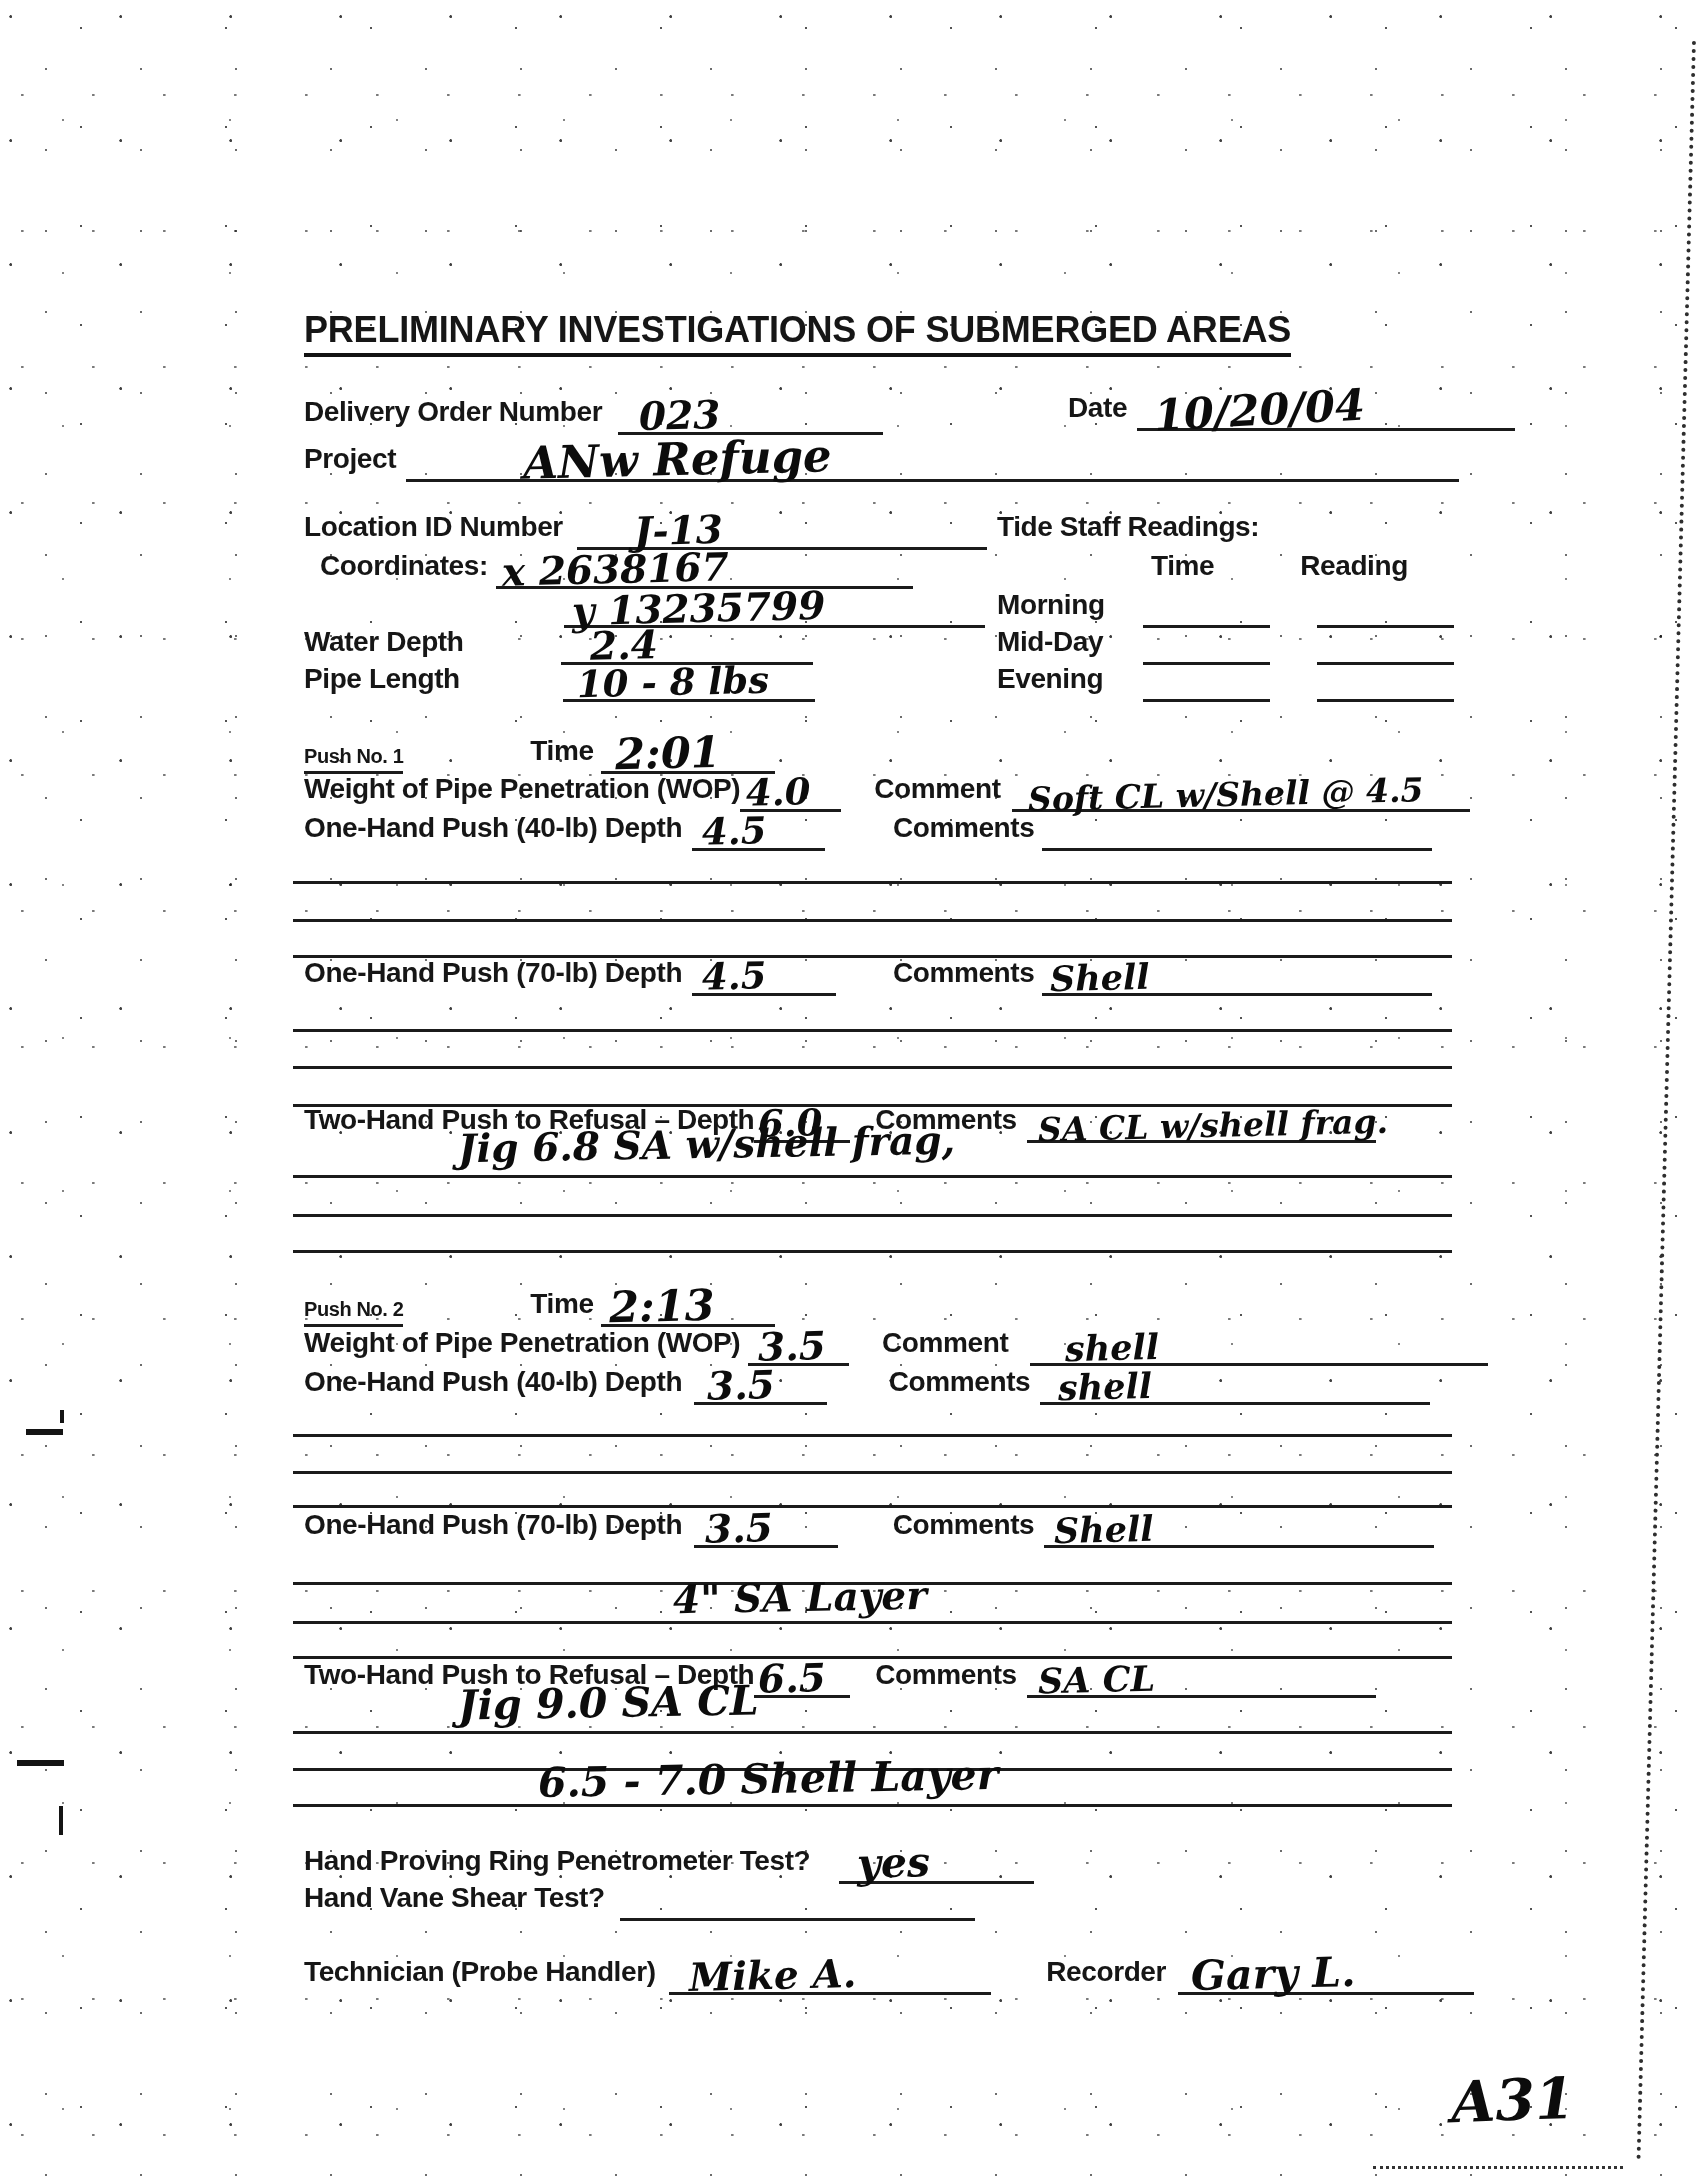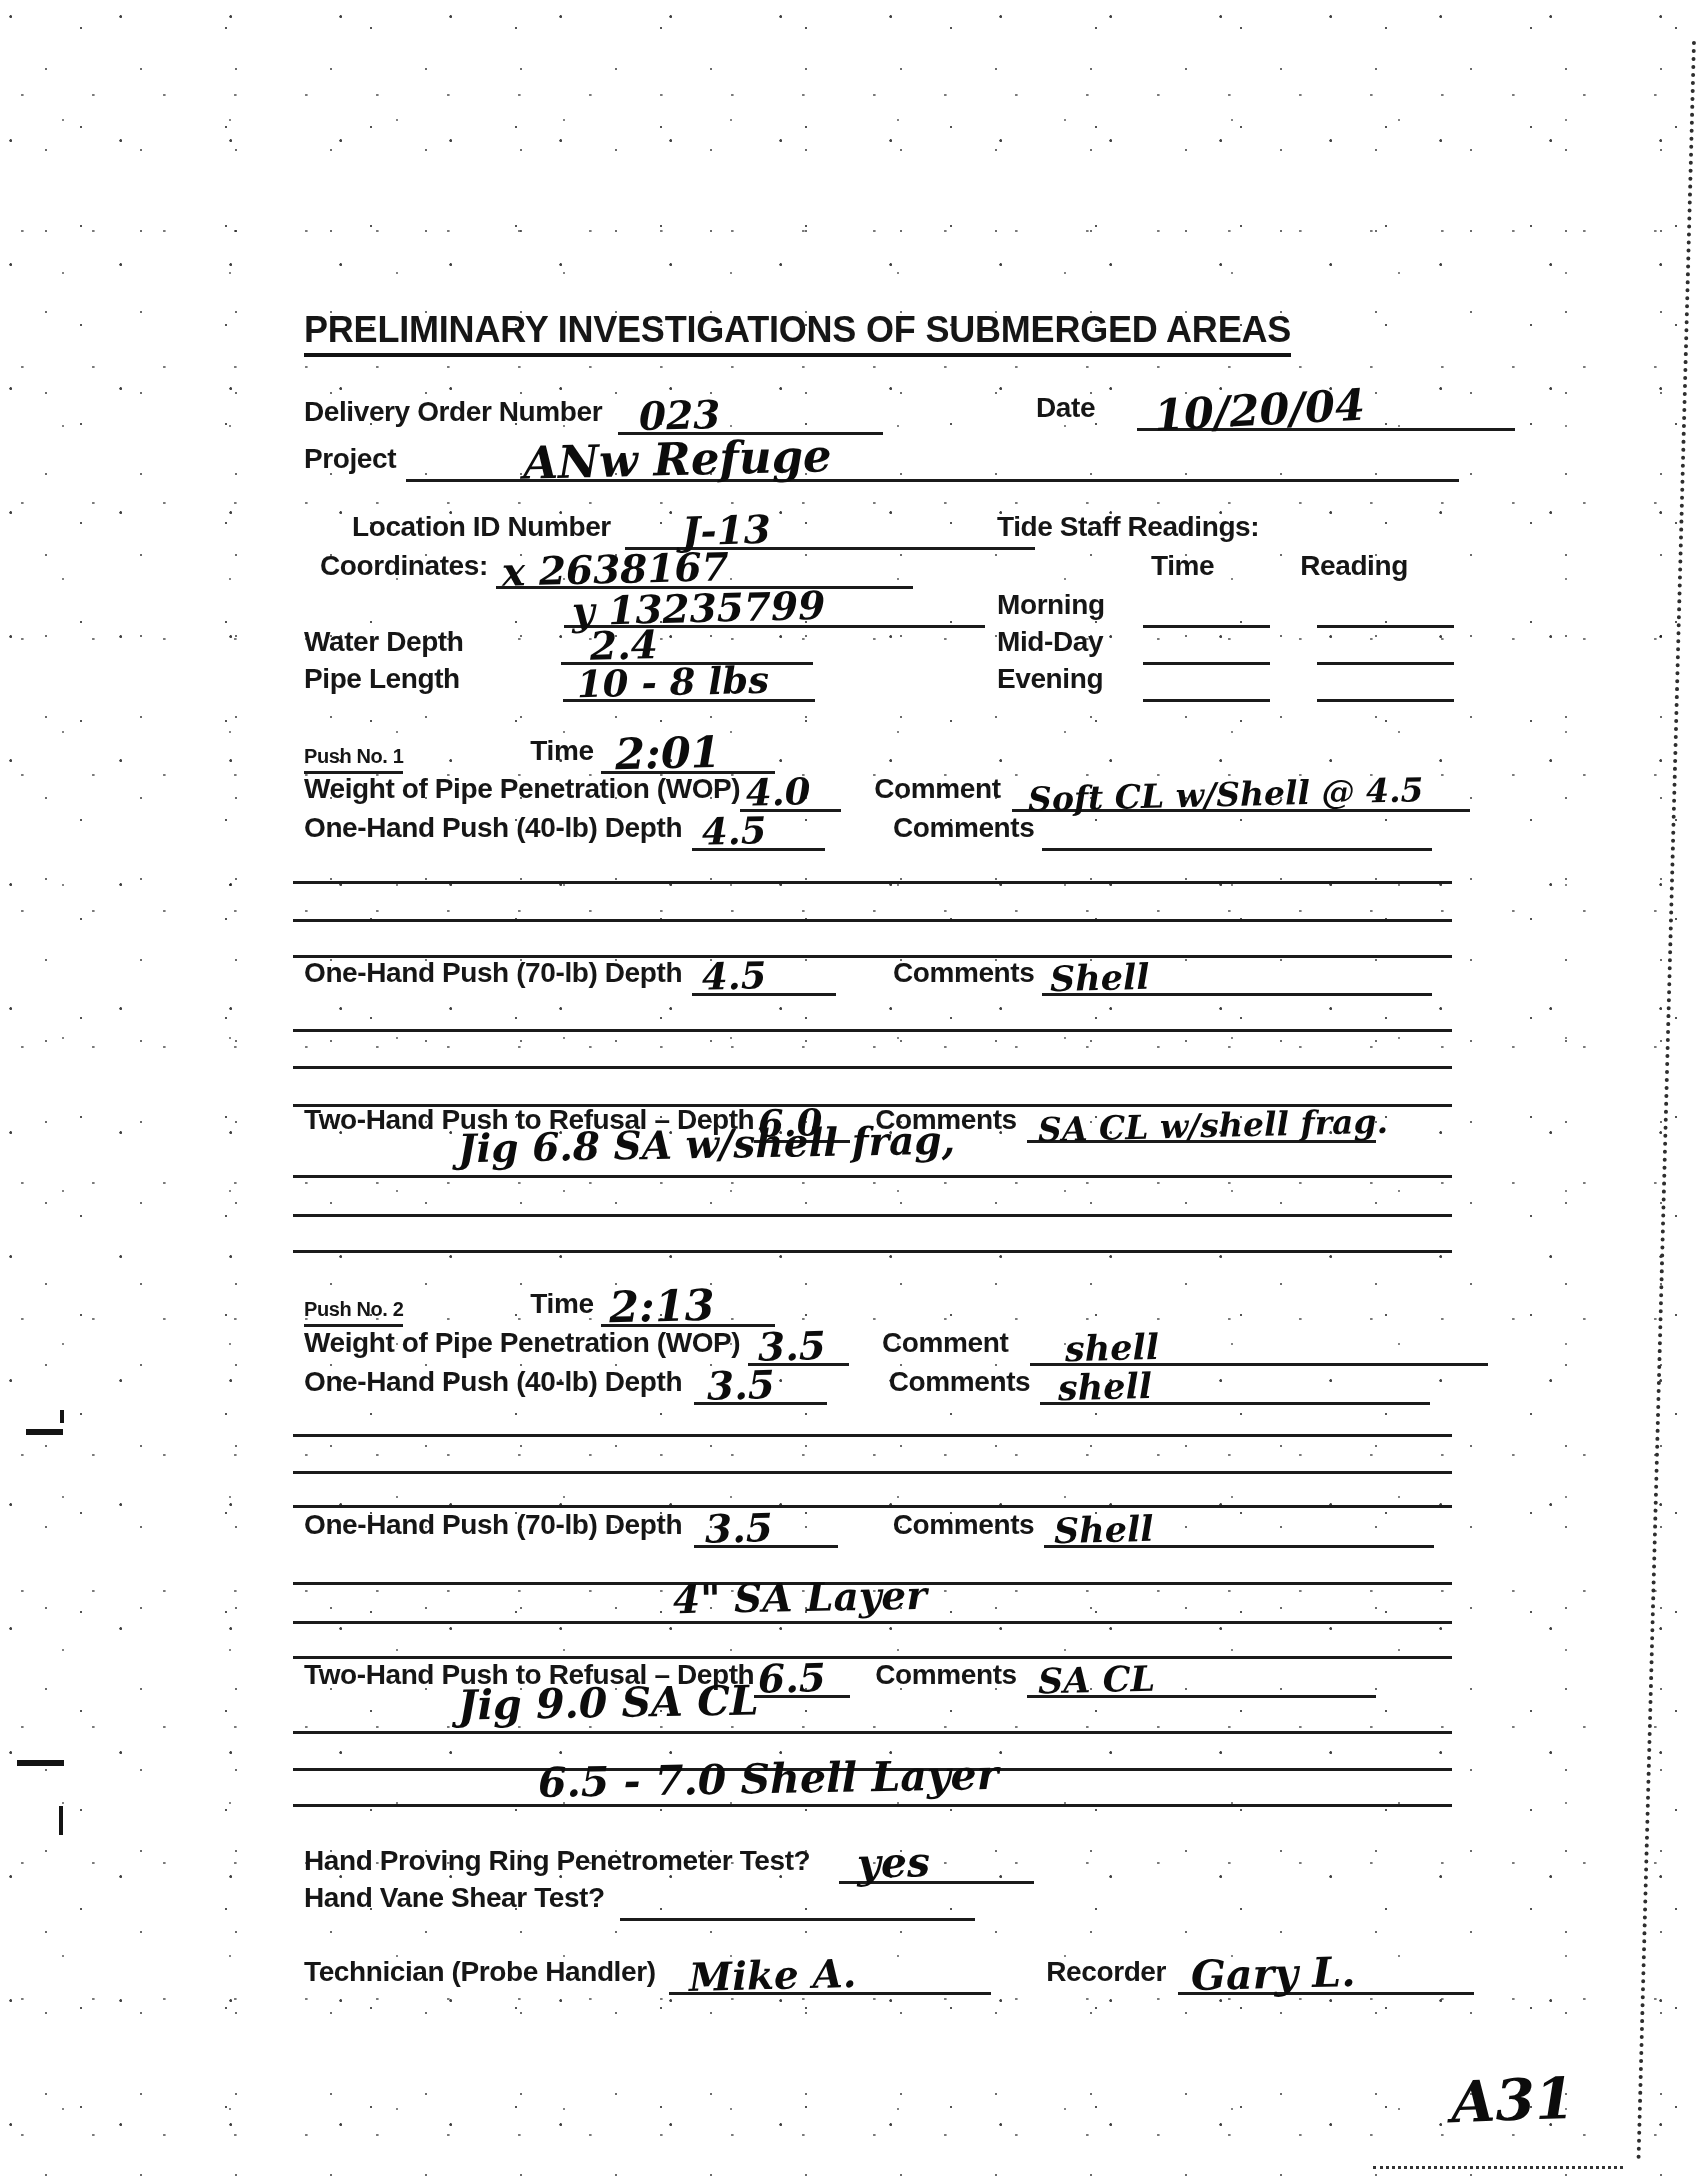--- a/index.html
+++ b/index.html
@@ -44,35 +44,35 @@
 <div class="page">
 
   <div class="title">PRELIMINARY INVESTIGATIONS OF SUBMERGED AREAS</div>
 
   <div class="row" style="left:304px;top:390px;">
     <span class="lbl">Delivery Order Number</span>
     <span class="fill" style="width:265px;margin-left:15.6px;">
       <span class="hw" style="font-size:39px;margin-left:21.5px;">023</span>
     </span>
   </div>
-  <div class="row" style="left:1036px;top:386px;gap:32px;">
+  <div class="row" style="left:1068px;top:386px;">
     <span class="lbl">Date</span>
     <span class="fill" style="width:378px;margin-left:9.8px;">
       <span class="hw" style="font-size:43px;margin-left:17.6px;transform:rotate(-3deg);">10/20/04</span>
     </span>
   </div>
 
   <div class="row" style="left:304px;top:437px;">
     <span class="lbl">Project</span>
     <span class="fill" style="width:1053px;margin-left:9.8px;">
       <span class="hw" style="font-size:45px;margin-left:117px;">ANw Refuge</span>
     </span>
   </div>
 
-  <div class="row" style="left:304px;top:505px;margin-left:48px;">
+  <div class="row" style="left:304px;top:505px;">
     <span class="lbl">Location ID Number</span>
     <span class="fill" style="width:410px;margin-left:13.7px;">
       <span class="hw" style="font-size:39px;margin-left:57px;">J-13</span>
     </span>
   </div>
   <div class="row" style="left:997px;top:505px;">
     <span class="lbl">Tide Staff Readings:</span>
   </div>
 
   <div class="row" style="left:304px;top:544px;margin-left:16px;">

